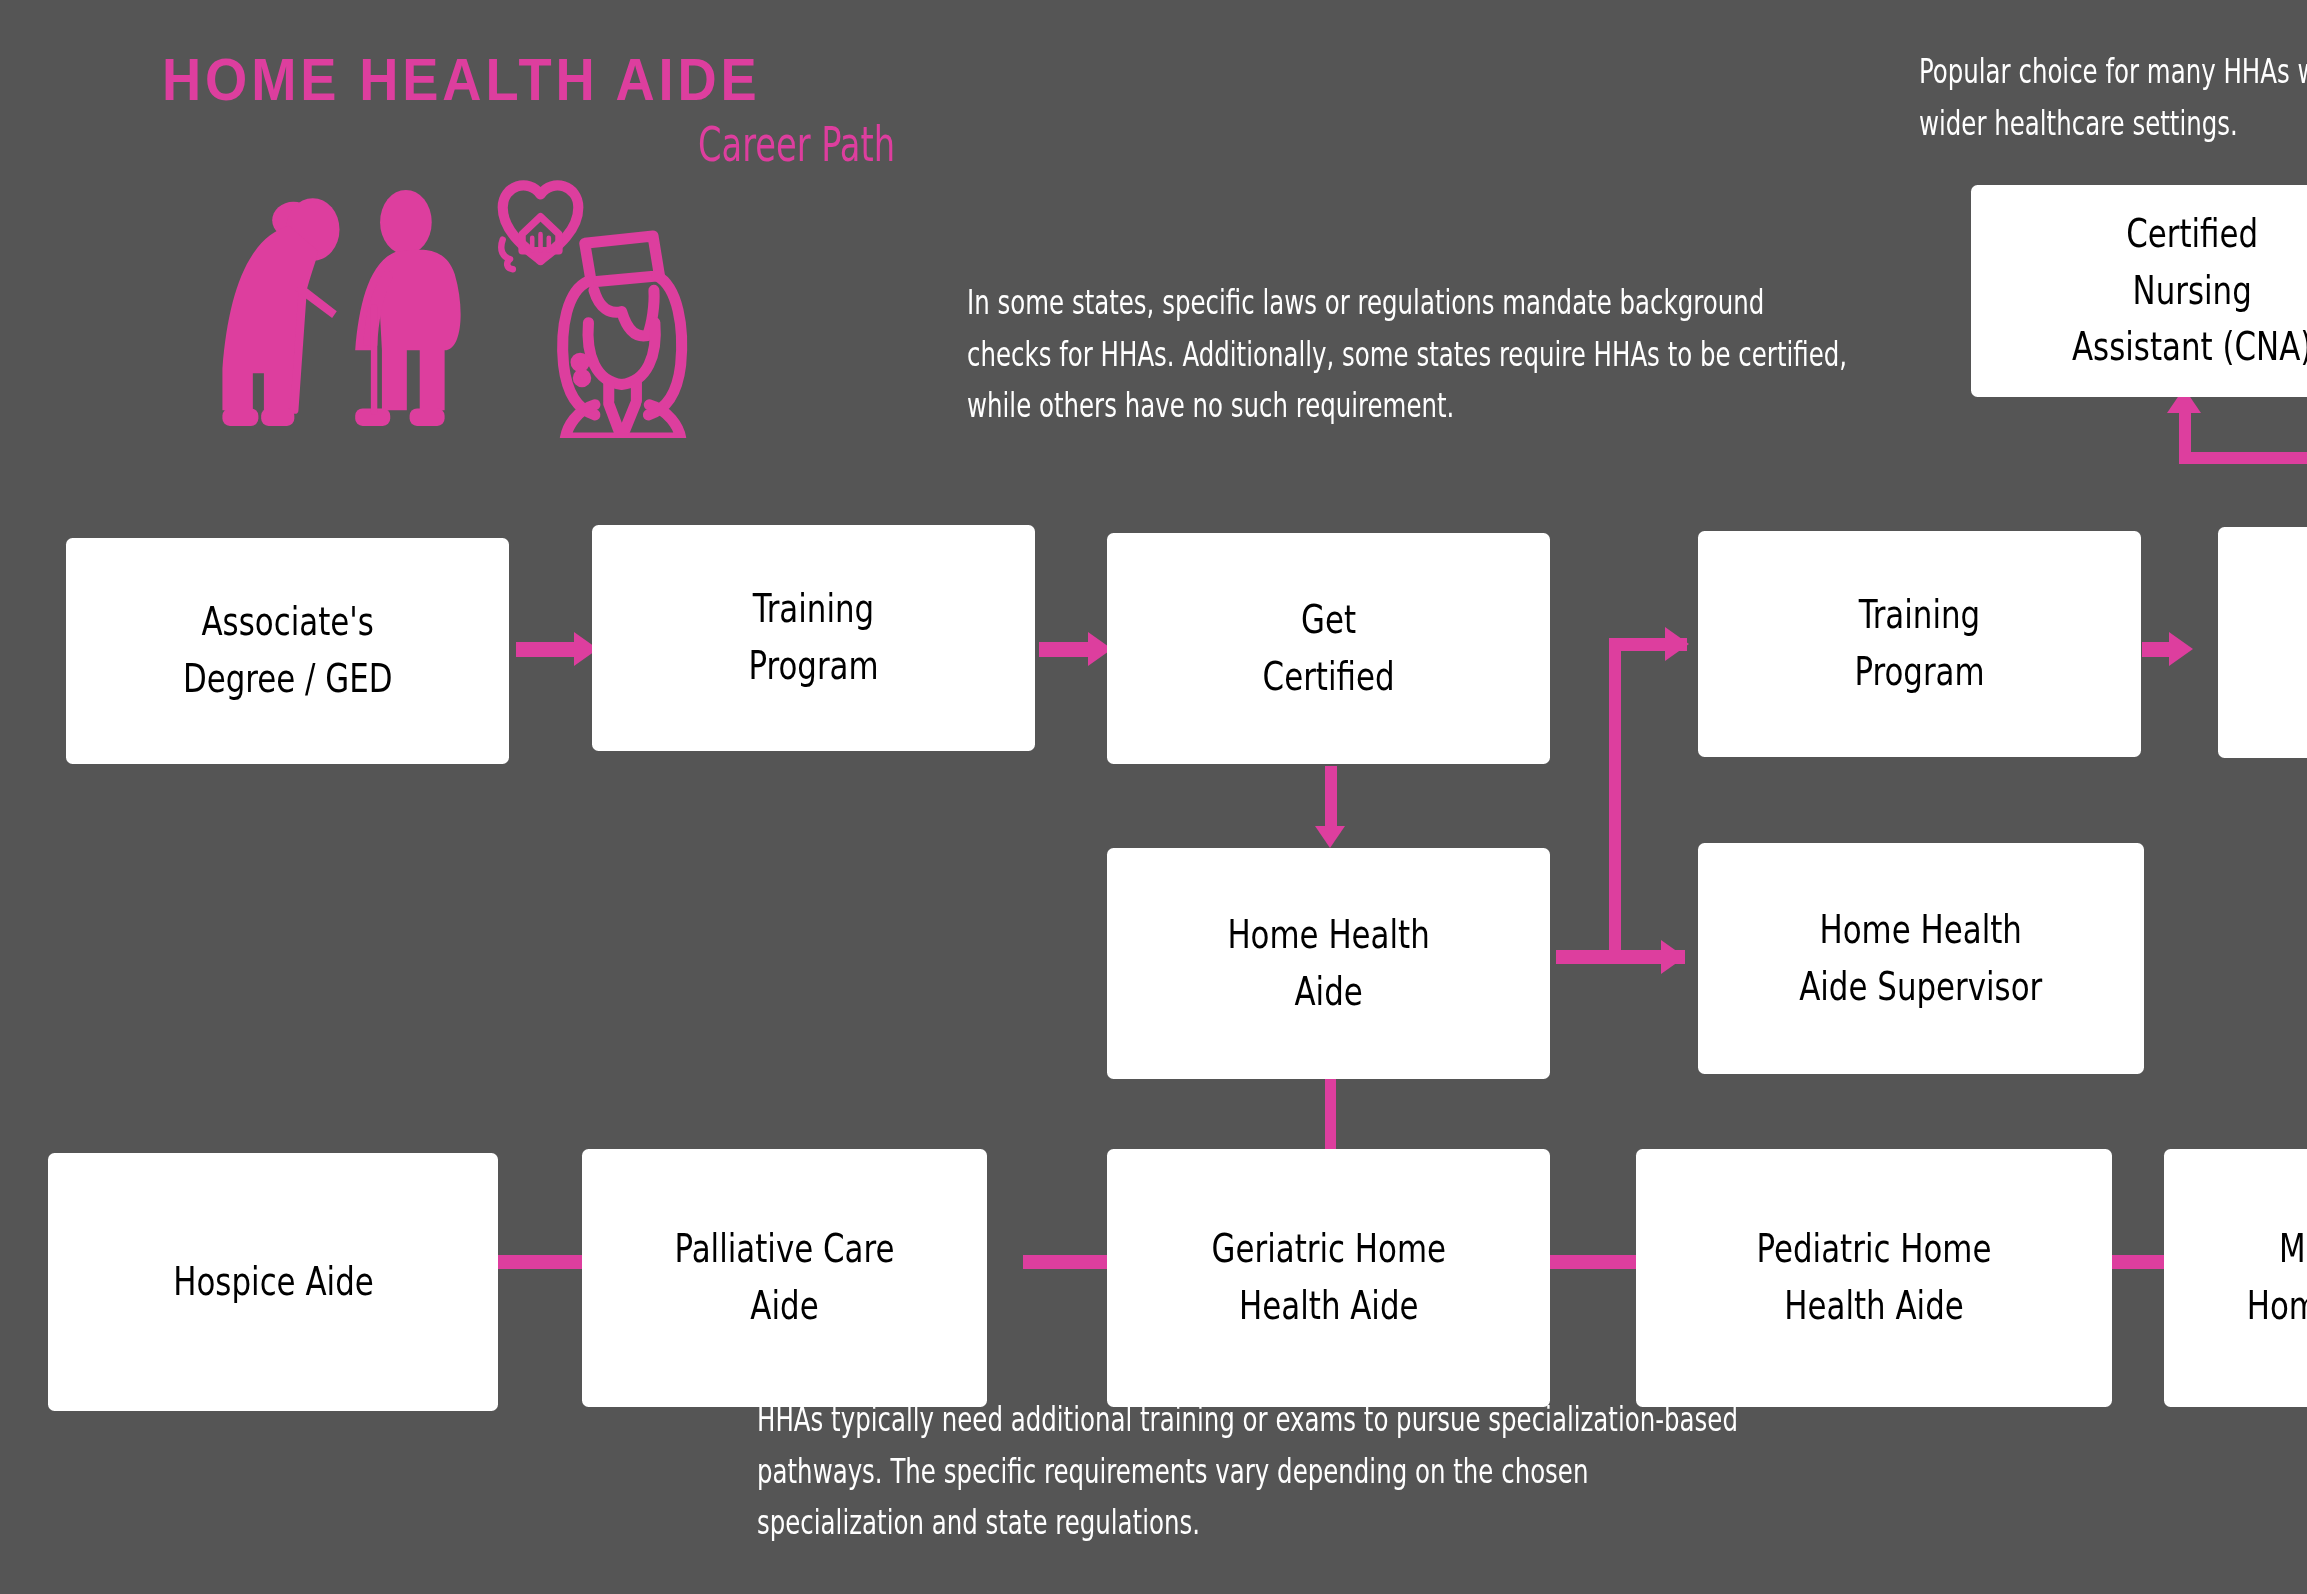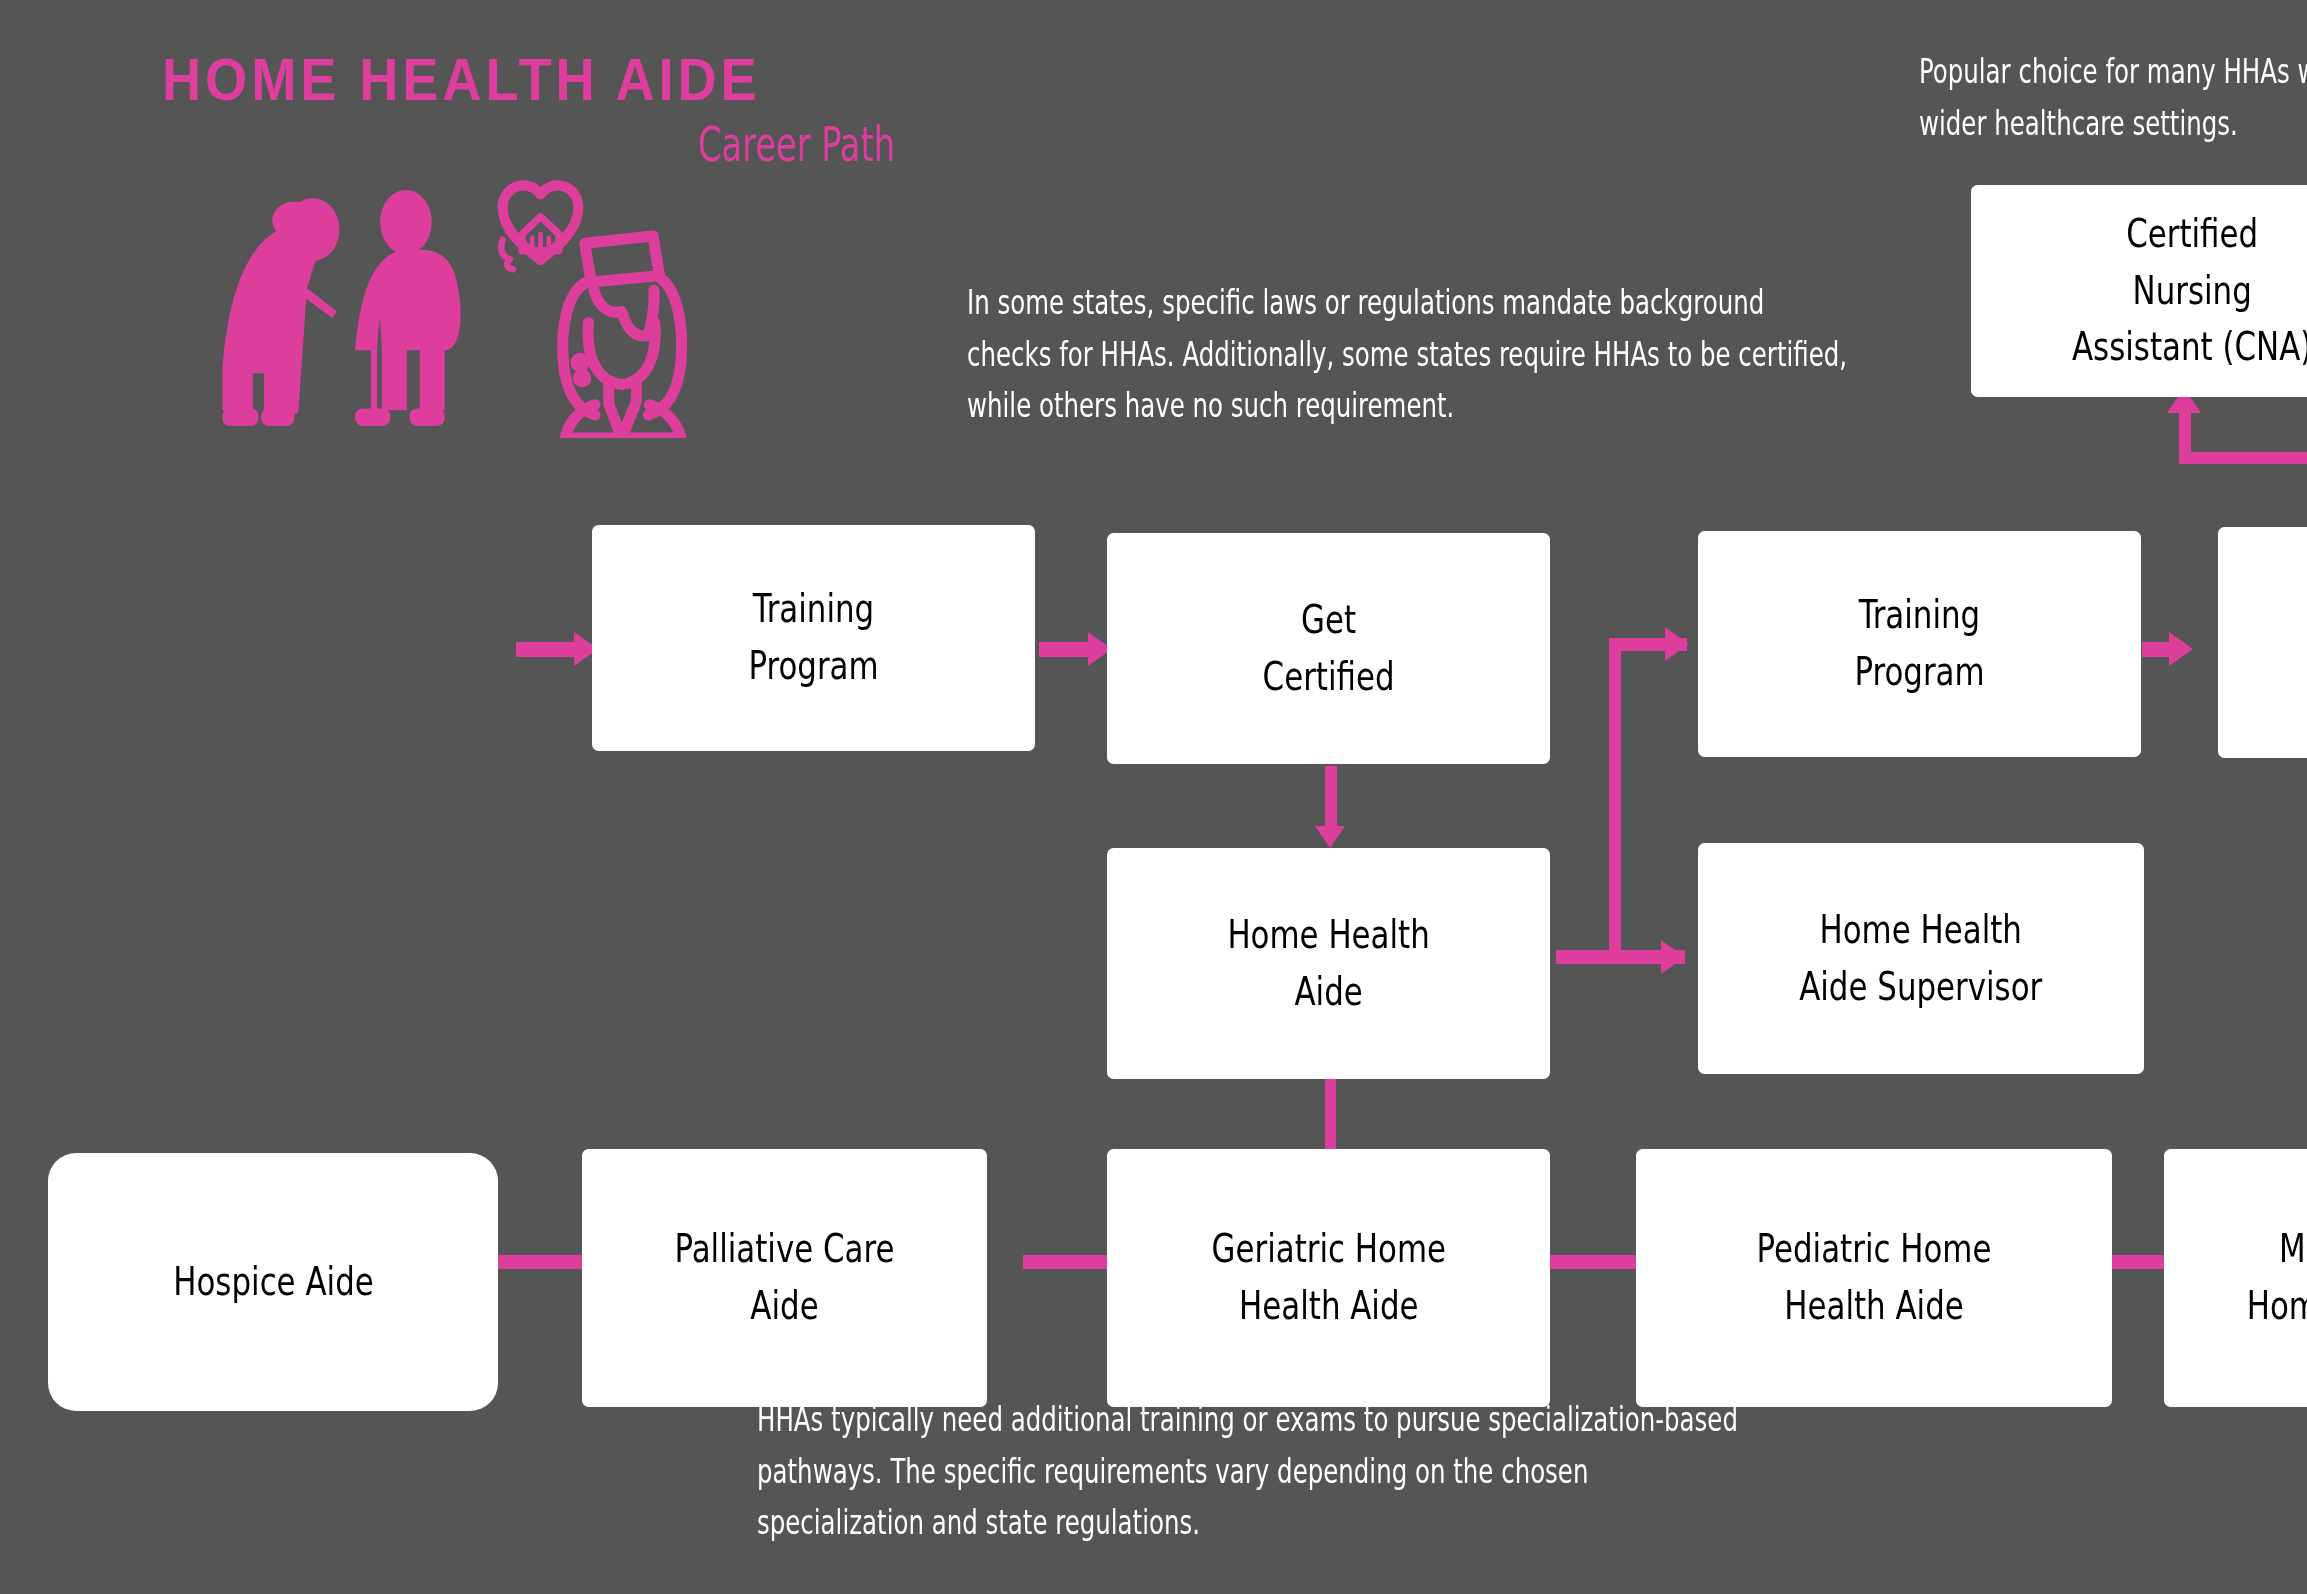--- a/index.html
+++ b/index.html
@@ -179,20 +179,24 @@
   <div class="conn" style="left:1023px;top:1255px;width:88px;height:14px;"></div>
   <div class="conn" style="left:1550px;top:1255px;width:88px;height:14px;"></div>
   <div class="conn" style="left:2080px;top:1255px;width:86px;height:14px;"></div>
 
   <div class="node" style="left:1971px;top:185px;width:443px;height:212px;">
     <span>Certified
 Nursing
 Assistant (CNA)</span>
   </div>
 
+  <div class="node" style="left:66px;top:538px;width:443px;height:226px;">
+    <span>Associate's
+Degree / GED</span>
+  </div>
   <div class="node" style="left:592px;top:525px;width:443px;height:226px;">
     <span>Training
 Program</span>
   </div>
   <div class="node" style="left:1107px;top:533px;width:443px;height:231px;">
     <span>Get
 Certified</span>
   </div>
   <div class="node" style="left:1698px;top:531px;width:443px;height:226px;">
     <span>Training
@@ -204,21 +208,21 @@
 
   <div class="node" style="left:1107px;top:848px;width:443px;height:231px;">
     <span>Home Health
 Aide</span>
   </div>
   <div class="node" style="left:1698px;top:843px;width:446px;height:231px;">
     <span>Home Health
 Aide Supervisor</span>
   </div>
 
-  <div class="node" style="left:48px;top:1153px;width:450px;height:258px;border-radius:28px;">
+  <div class="node" style="left:48px;top:1153px;width:450px;height:258px;">
     <span>Hospice Aide</span>
   </div>
   <div class="node" style="left:582px;top:1149px;width:405px;height:258px;">
     <span>Palliative Care
 Aide</span>
   </div>
   <div class="node" style="left:1107px;top:1149px;width:443px;height:258px;">
     <span>Geriatric Home
 Health Aide</span>
   </div>

